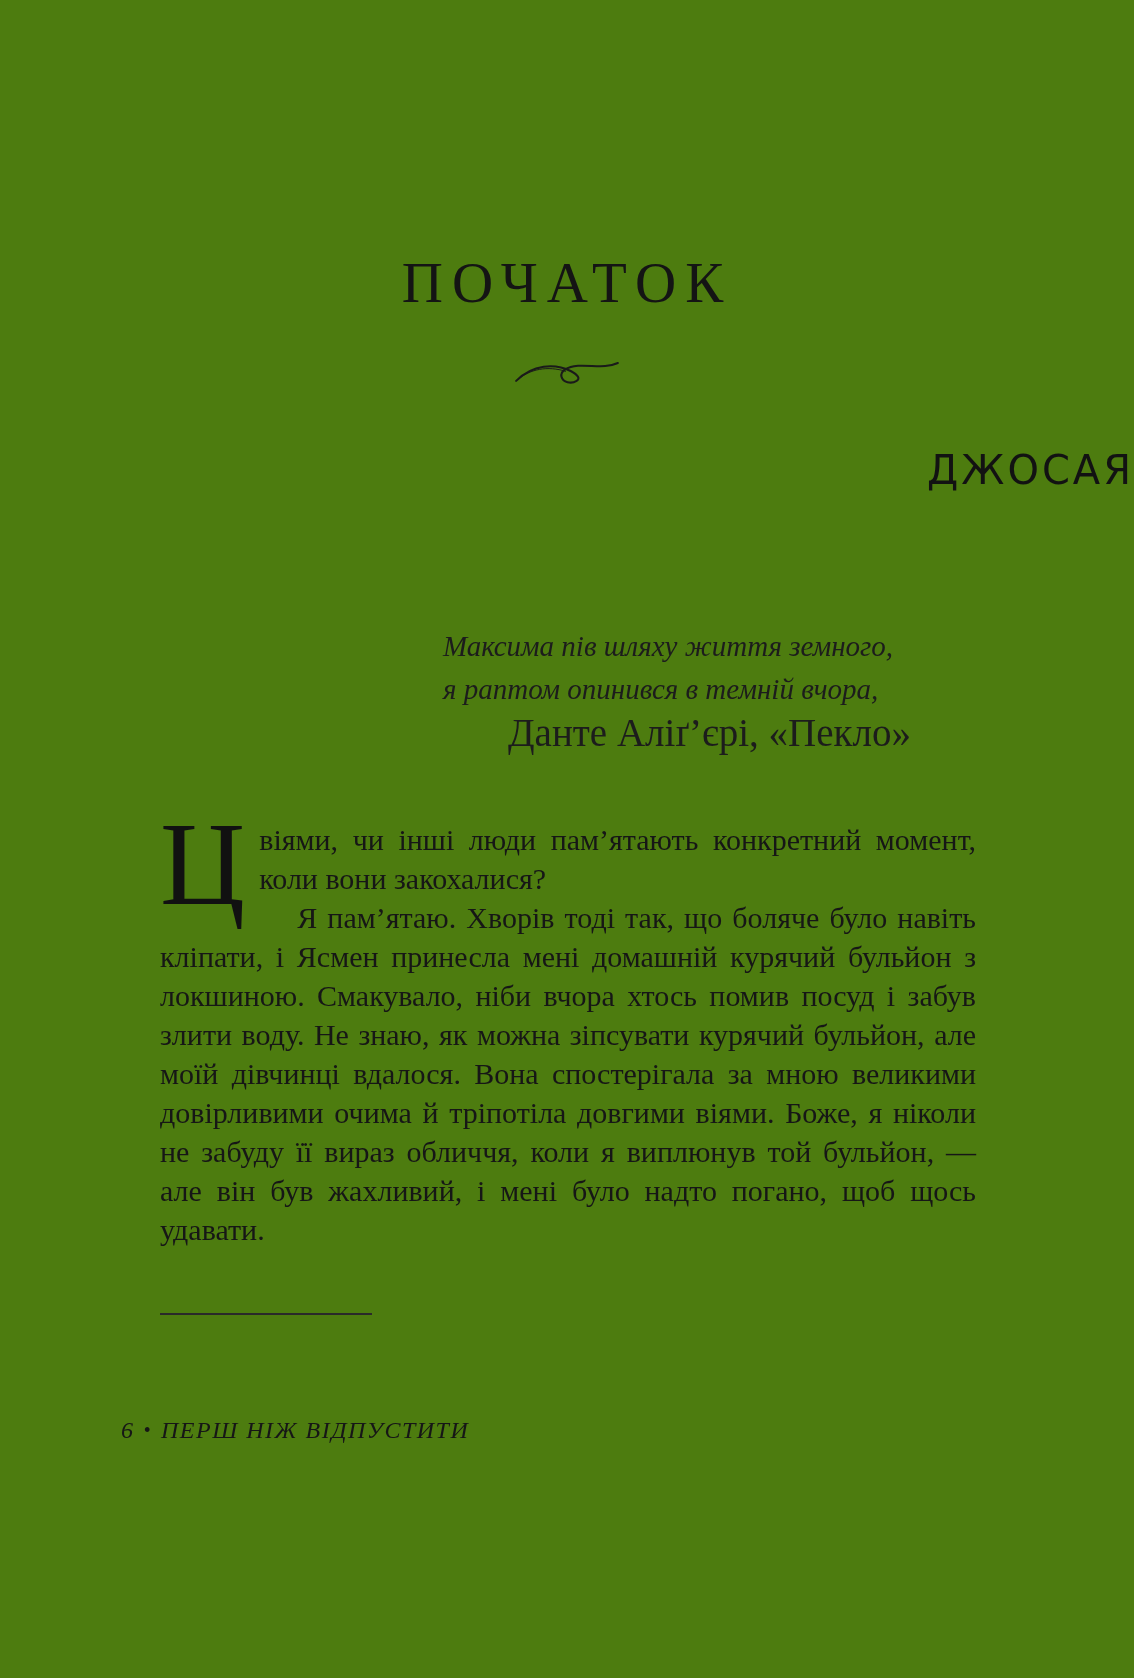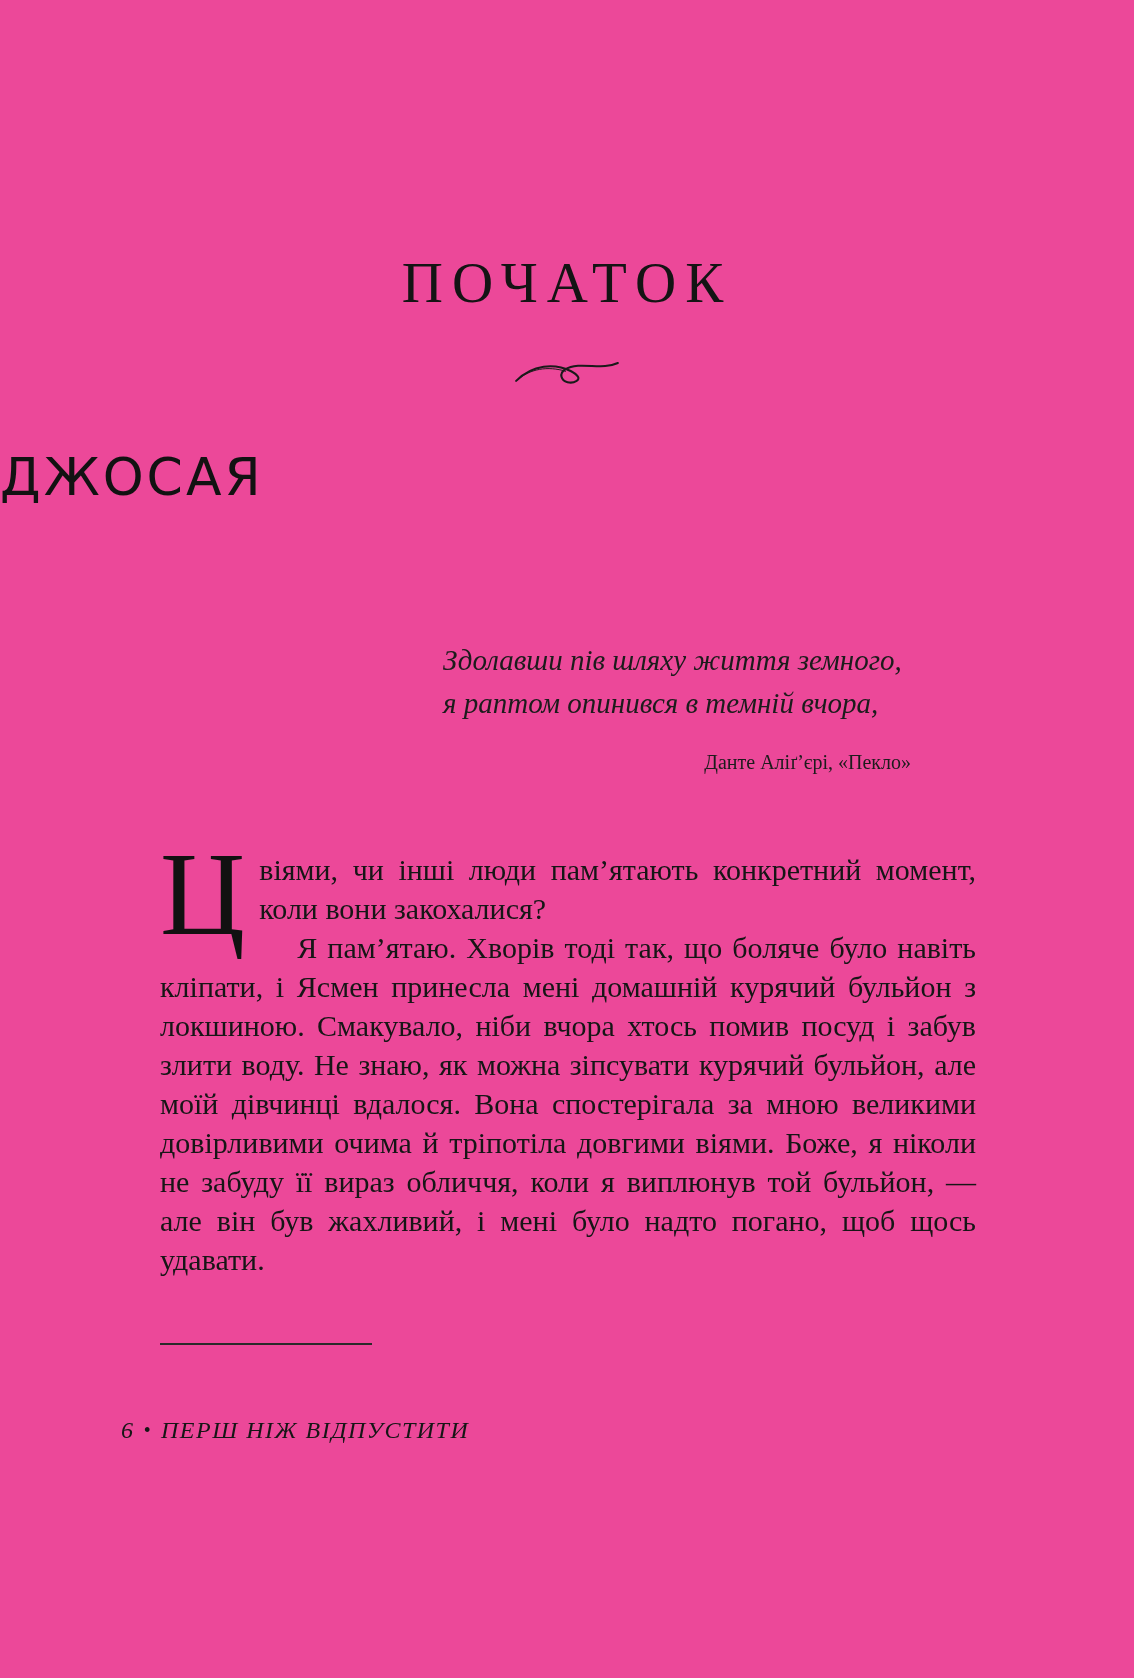--- a/index.html
+++ b/index.html
@@ -1,20 +1,20 @@
 <!DOCTYPE html>
 <html lang="uk"><head>
 <meta charset="utf-8">
 <style>
   html,body{margin:0;padding:0;background:#ffffff;}
   .page{
     position:relative;
     width:1134px;
     height:1678px;
-    background:#ec4899;
+    background:#4d7c0f;
     color:#1b1b1b;
     font-family:"Liberation Serif", serif;
     overflow:hidden;
   }
   .chapter-title{
     margin:0;
     padding-top:250px;
     text-align:center;
     font-size:57px;
     font-weight:400;
@@ -22,46 +22,46 @@
     color:#141414;
   }
   .ornament{
     margin-top:42px;
     text-align:center;
     line-height:0;
   }
   .ornament svg{display:inline-block;}
   .section-heading{
     margin:56px 0 0 0;
-    text-align:left;
+    text-align:right;
     font-family:"DejaVu Sans", sans-serif;
-    font-size:52px;
+    font-size:40px;
     font-weight:500;
     letter-spacing:3px;
     color:#121212;
   }
   .epigraph{
     margin:132px 0 0 443px;
     width:468px;
     font-style:italic;
     font-size:29px;
     line-height:43px;
     color:#1c1c1c;
   }
   .epigraph .fn-mark{
     font-style:normal;
     font-size:17px;
     line-height:0;
     vertical-align:super;
   }
   .attribution{
-    margin-top:16px;
+    margin-top:0;
     text-align:right;
     font-style:normal;
-    font-size:20px;
+    font-size:39px;
     color:#1c1c1c;
   }
   .body-text{
     margin:66px 158px 0 160px;
     font-size:30px;
     line-height:39px;
     text-align:justify;
     color:#161616;
   }
   .para{margin:0;}
@@ -119,21 +119,21 @@
     <svg width="110" height="34" viewBox="0 0 160 48" aria-hidden="true">
       <path d="M6 34 C 30 10, 62 8, 86 20 C 95 25, 100 30, 94 34 C 86 39, 74 36, 72 28 C 70 20, 80 13, 96 12 C 118 11, 136 16, 154 8" fill="none" stroke="#1a1a1a" stroke-width="3" stroke-linecap="round"></path>
       <path d="M6 34 C 26 16, 52 12, 78 20" fill="none" stroke="#1a1a1a" stroke-width="1.4" stroke-linecap="round"></path>
     </svg>
   </div>
 
   <h2 class="section-heading">ДЖОСАЯ</h2>
 
   <div class="epigraph">
     <div class="epigraph-line">
-      <span>Здолавши пів шляху життя земного,</span>
+      <span>Максима пів шляху життя земного,</span>
     </div>
     <div class="epigraph-line">
       <span>я раптом опинився в темній вчора,</span>
     </div>
     <div class="attribution">Данте Аліґ’єрі, «Пекло»</div>
   </div>
 
   <div class="body-text">
     <p class="para first"><span class="dropcap">Ц</span><span>віями, чи інші люди пам’ятають конкретний момент, коли вони закохалися?</span></p>
     <p class="para indent">Я пам’ятаю. Хворів тоді так, що боляче було навіть кліпати, і Ясмен принесла мені домашній курячий бульйон з локшиною. Смакувало, ніби вчора хтось помив посуд і забув злити воду. Не знаю, як можна зіпсувати курячий бульйон, але моїй дівчинці вдалося. Вона спостерігала за мною великими довірливими очима й тріпотіла довгими віями. Боже, я ніколи не забуду її вираз обличчя, коли я виплюнув той бульйон, — але він був жахливий, і мені було надто погано, щоб щось удавати.</p>

